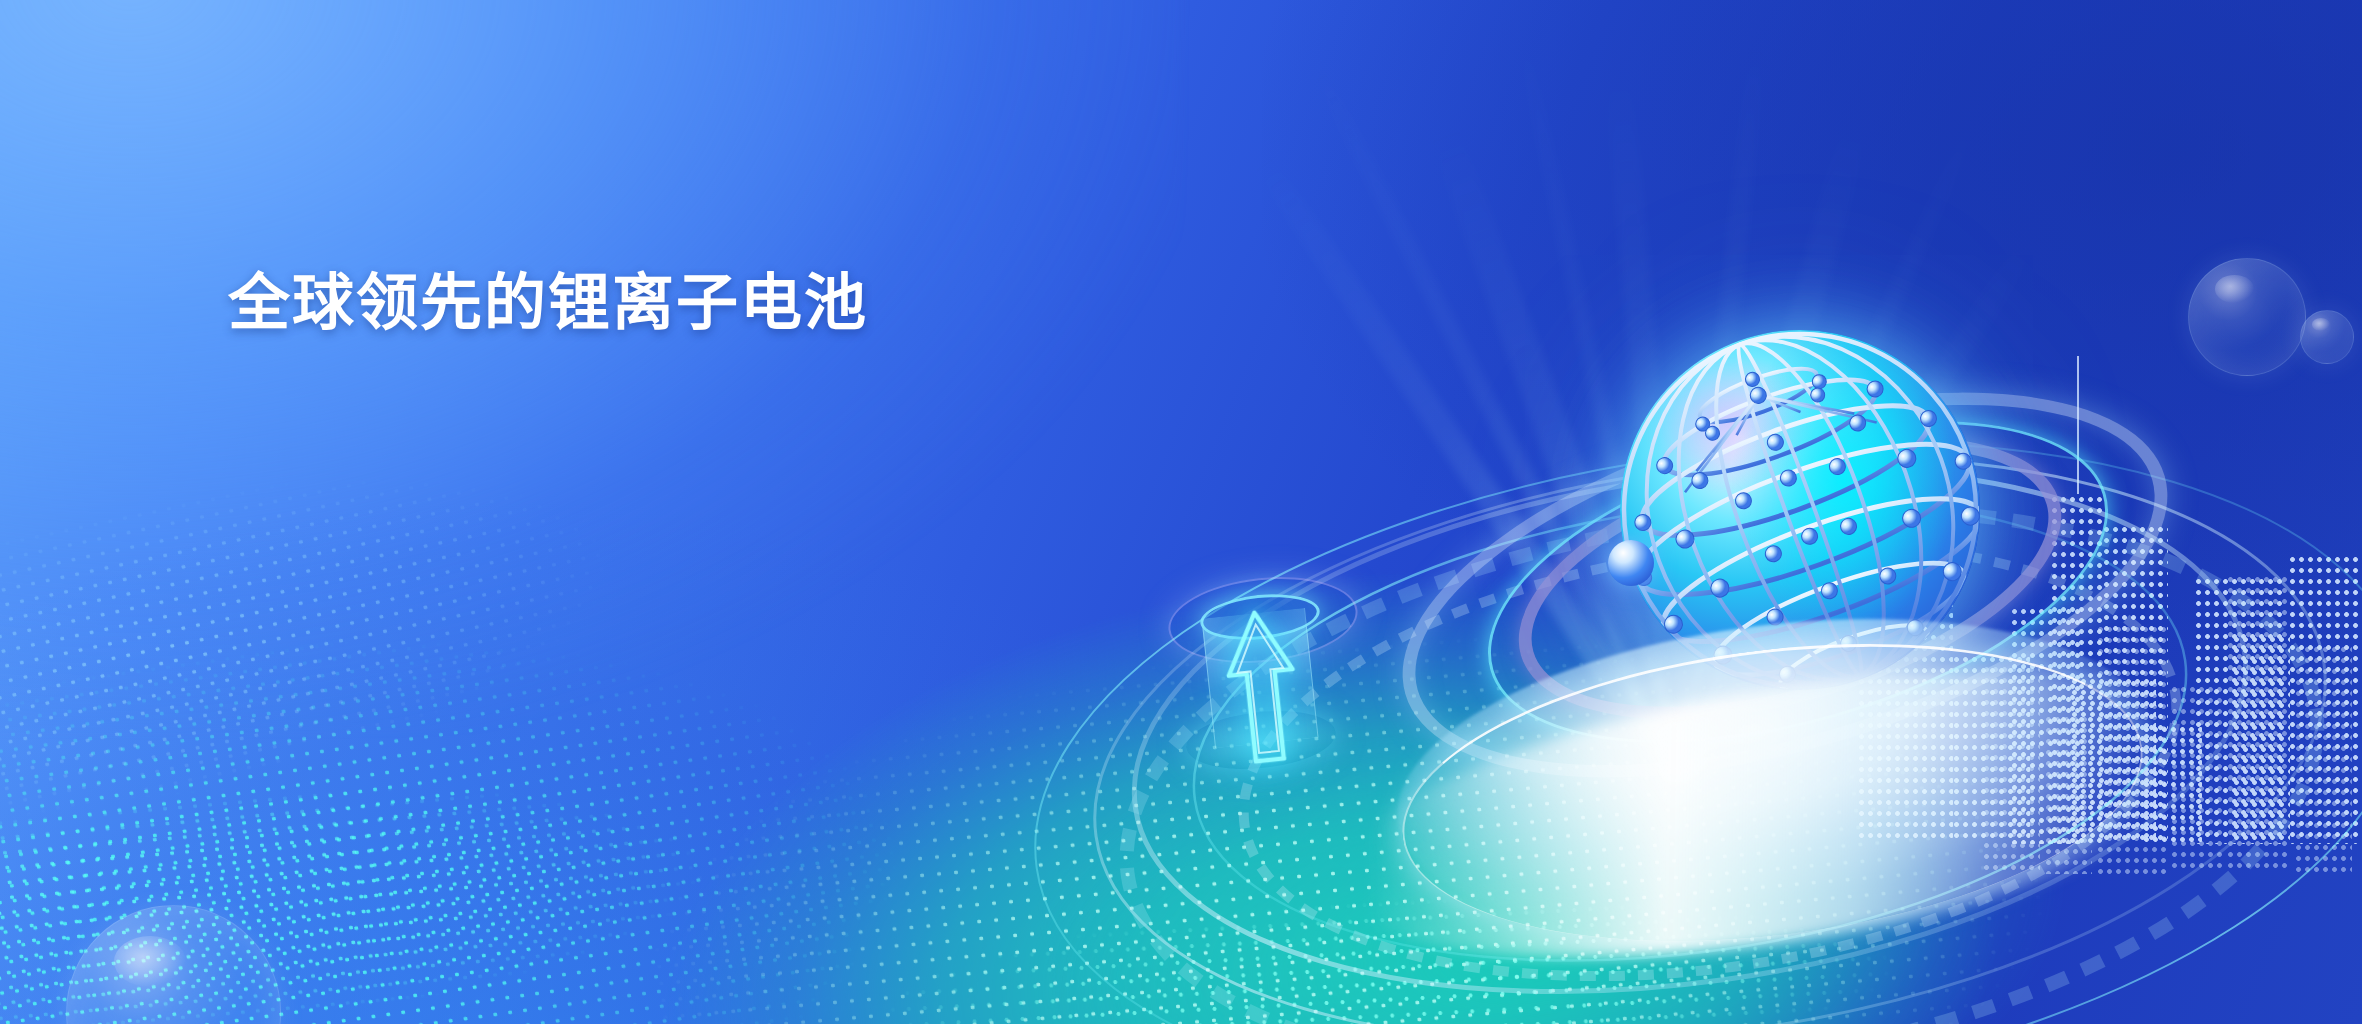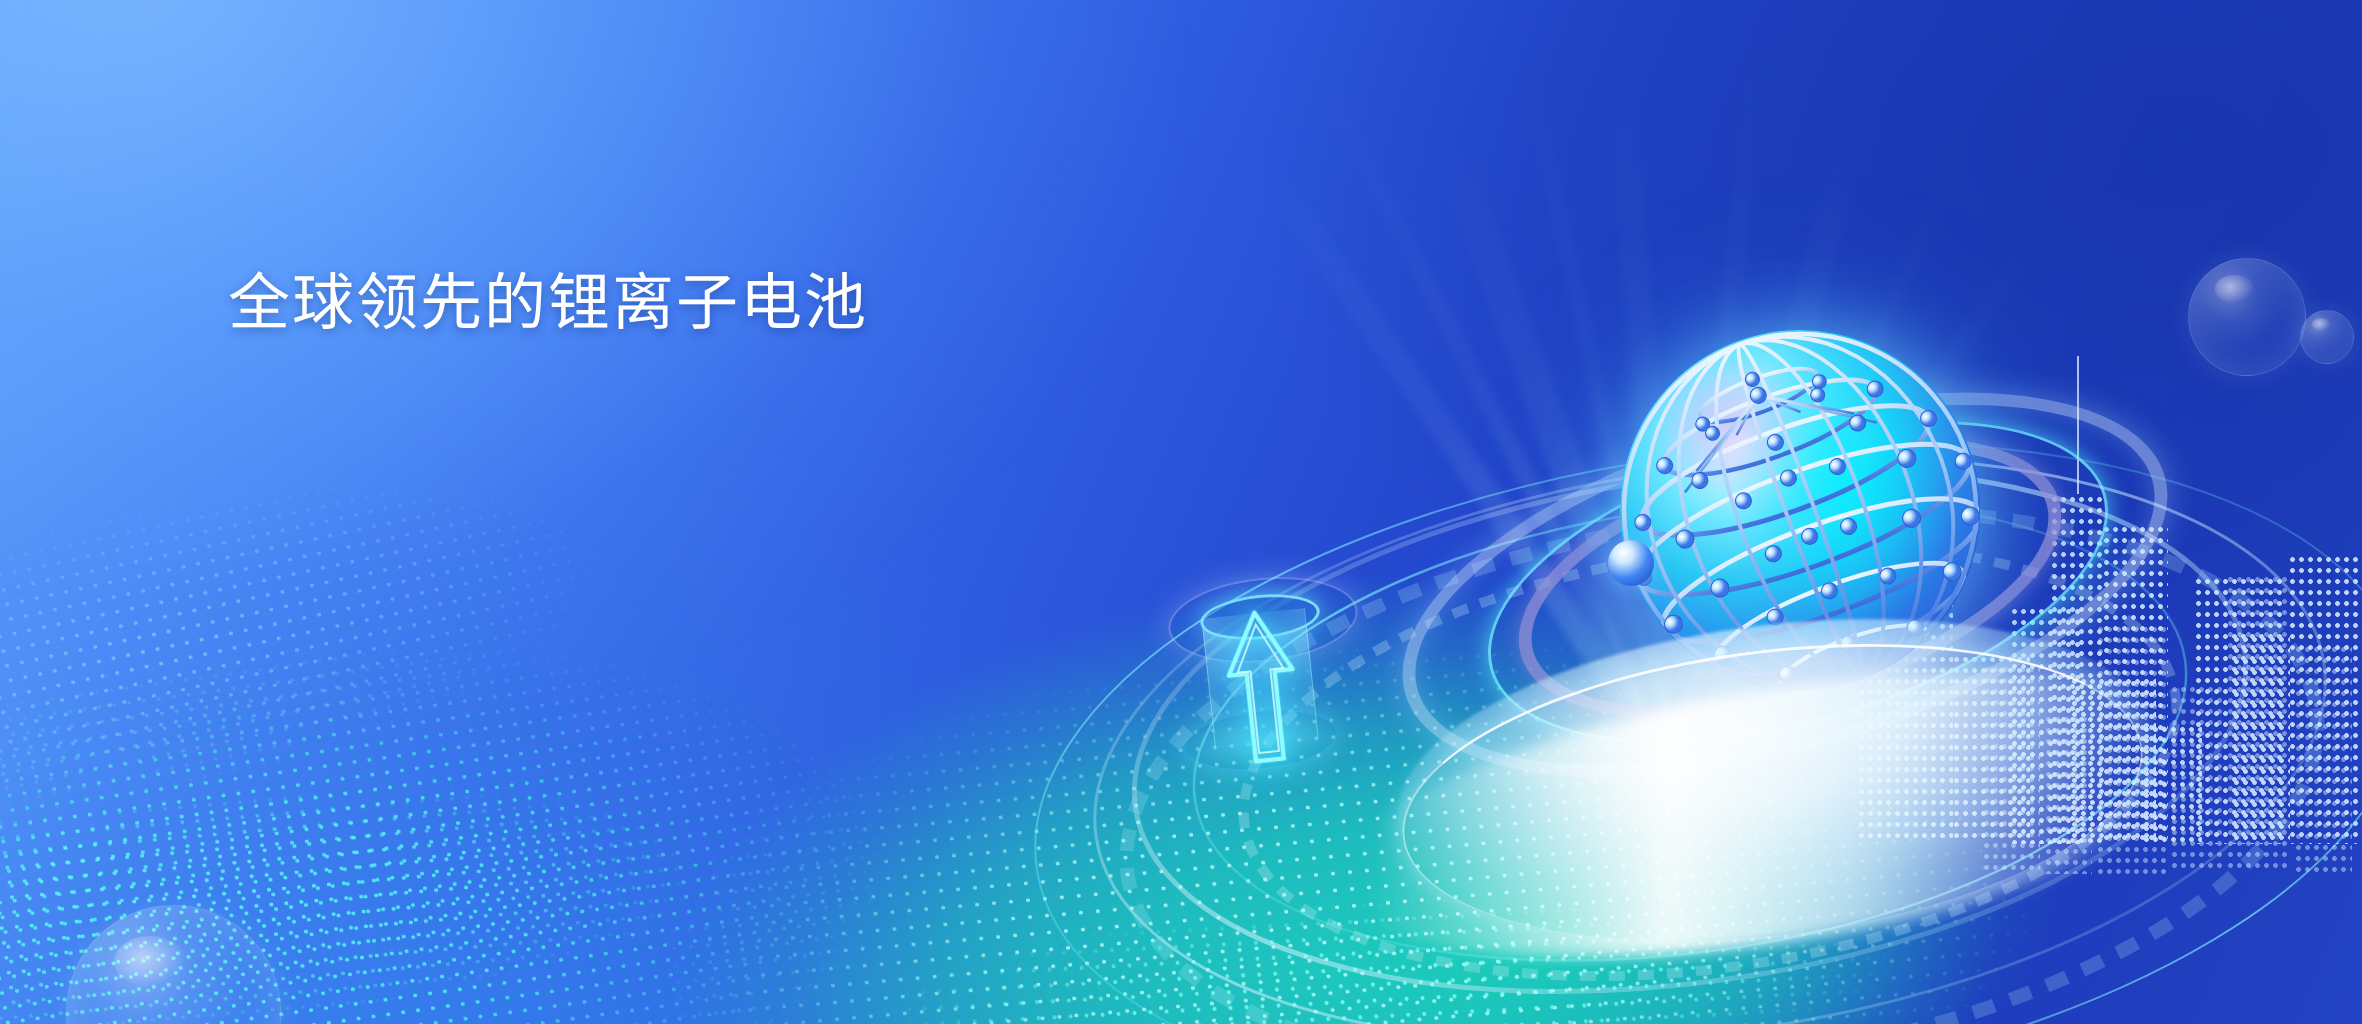--- a/index.html
+++ b/index.html
@@ -266,21 +266,21 @@
     font-size:42px;
     line-height:1.1;
     font-weight:400;
     letter-spacing:2px;
     margin:0 0 30px 0;
     white-space:nowrap;
   }
   .headline{
     font-size:62px;
     line-height:1.26;
-    font-weight:400;
+    font-weight:700;
     letter-spacing:2px;
     margin:0;
   }
   .headline .ln{ display:block; white-space:nowrap; }
 </style>
 </head>
 <body>
 
 <div class="stage">
 

